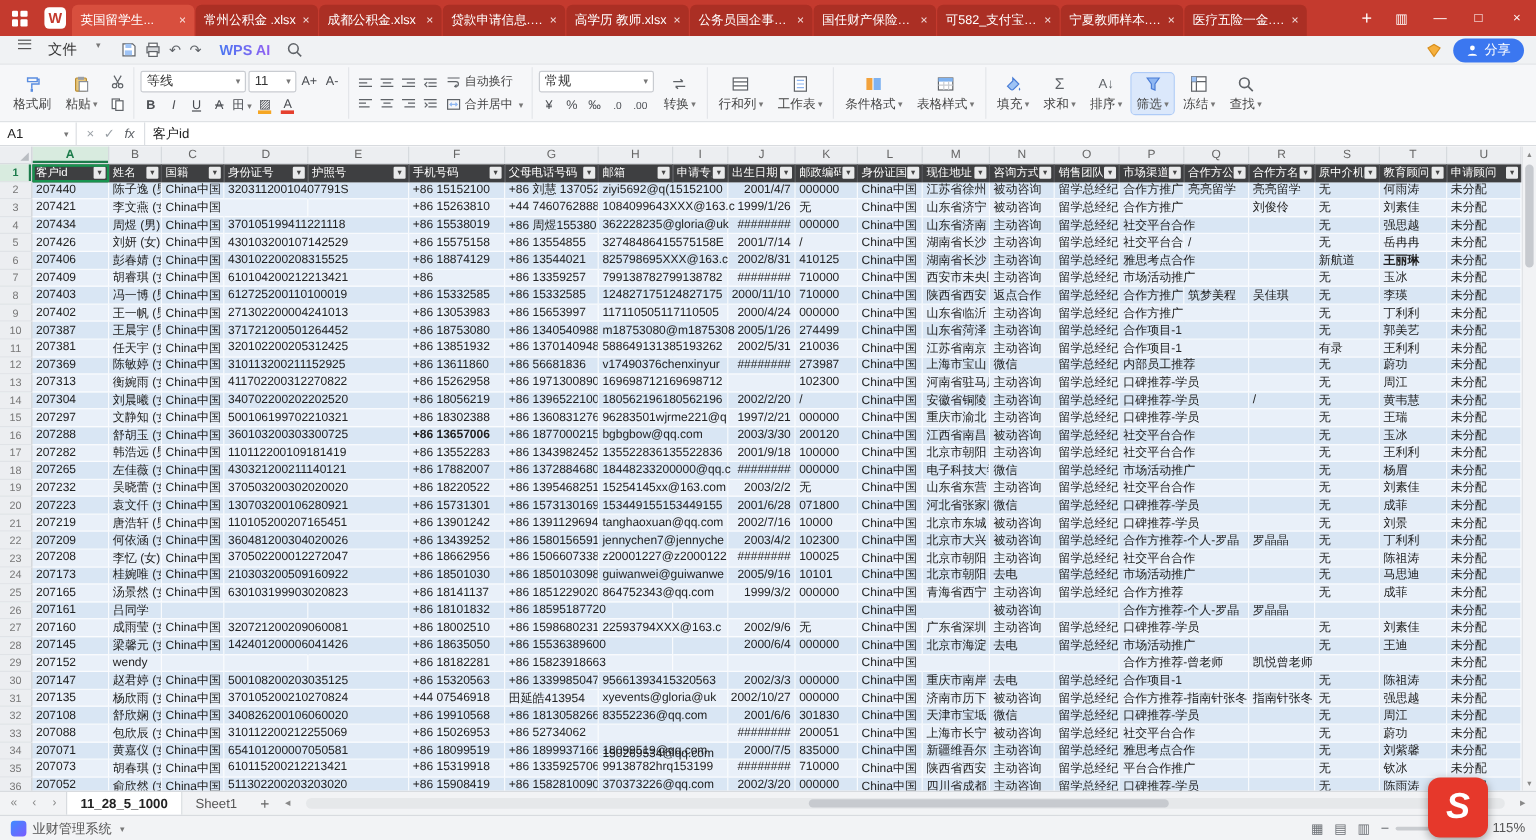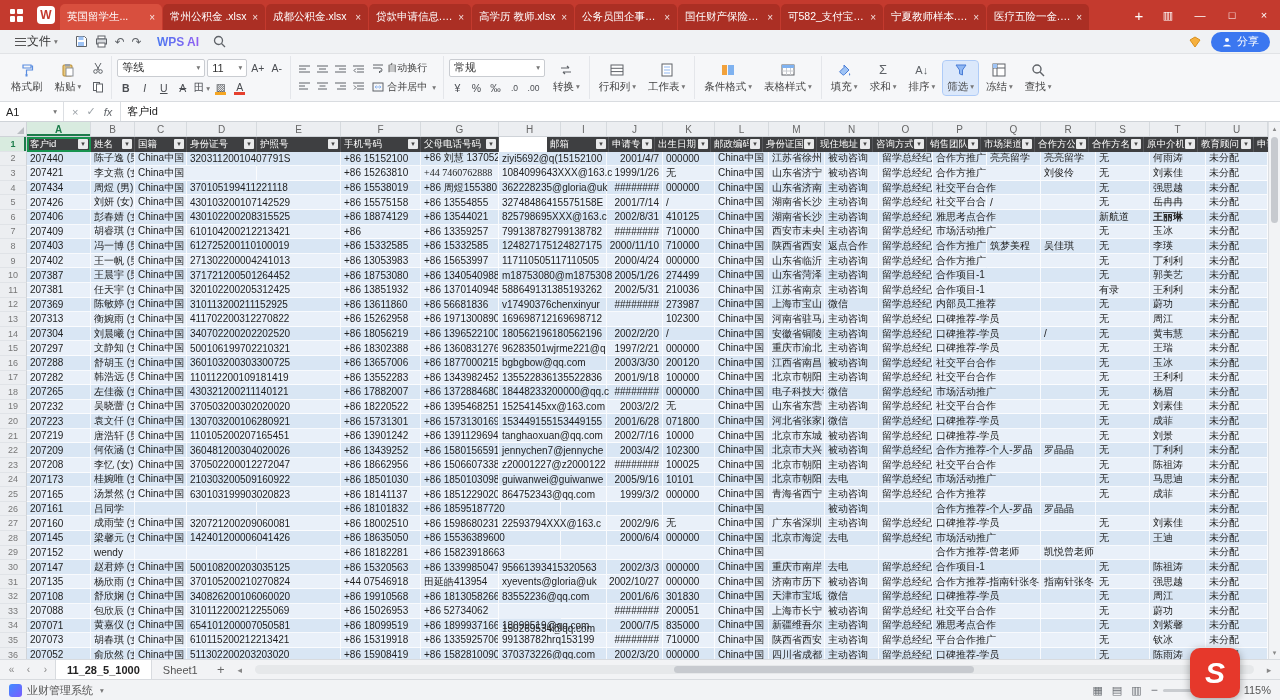--- a/index.html
+++ b/index.html
@@ -23,21 +23,21 @@
   .doc-tab { flex:0 1 102px; min-width:58px; display:flex; align-items:center; gap:4px; padding:0 7px; background:#ab2f24; font-size:10.5px; border-radius:5px 5px 0 0; margin-right:1px; cursor:default; }
   .doc-tab.active { background:#d84f3e; }
   .doc-tab .lbl { flex:1; overflow:hidden; text-overflow:ellipsis; white-space:nowrap; }
   .doc-tab .x { opacity:.85; font-size:10px; flex:none; }
   .newtab { width:26px; display:flex; align-items:center; justify-content:center; font-size:15px; }
   .win-ctrls { display:flex; flex:none; }
   .wbtn { width:32px; display:flex; align-items:center; justify-content:center; font-size:11px; }
 
   
   .menubar { height:24px; background:#f0f2f4; border-bottom:1px solid #e1e3e6; display:flex; align-items:center; font-size:12px; color:#333; padding:0 6px; gap:1px; flex:none; }
-  .file-btn { display:flex; align-items:center; gap:1px; padding:0 9px; }
+  .file-btn { display:flex; align-items:flex-start; gap:14px; padding:0 9px; }
   .hamb { width:11px; height:8px; border-top:1.5px solid #555; border-bottom:1.5px solid #555; position:relative; }
   .hamb:after { content:""; position:absolute; left:0; right:0; top:2.4px; border-top:1.5px solid #555; }
   .qicons { display:flex; align-items:center; gap:7px; padding:0 7px; color:#5f6368; }
   .qicons .qi { display:flex; align-items:center; font-size:12px; }
   .menu-item { padding:2px 9px; border-radius:3px; white-space:nowrap; }
   .menu-item.active { background:#dee2e7; font-weight:bold; }
   .menu-item.tool { background:#d7efe6; color:#0ea87e; }
   .wps-ai { font-weight:bold; padding:0 7px; background:linear-gradient(90deg,#3f7bf0,#9b5bf2); -webkit-background-clip:text; background-clip:text; color:transparent; }
   .msearch { padding:0 6px; }
   .mright { margin-left:auto; display:flex; align-items:center; gap:9px; padding-right:4px; }
@@ -601,21 +601,21 @@
             <span class="fltbox">▾</span>
           </div>
           <div class="hcell" style="width: 80px;">
             <span class="htxt">手机号码</span>
             <span class="fltbox">▾</span>
           </div>
           <div class="hcell" style="width: 78px;">
             <span class="htxt">父母电话号码</span>
             <span class="fltbox">▾</span>
           </div>
-          <div class="hcell" style="width: 62px; margin-left: 48px;">
+          <div class="hcell" style="width: 62px;">
             <span class="htxt">邮箱</span>
             <span class="fltbox">▾</span>
           </div>
           <div class="hcell" style="width: 46px;">
             <span class="htxt">申请专用</span>
             <span class="fltbox">▾</span>
           </div>
           <div class="hcell" style="width: 56px;">
             <span class="htxt">出生日期</span>
             <span class="fltbox">▾</span>
@@ -690,21 +690,21 @@
           <div class="dcell spill" style="width: 62px;">未分配</div>
         </div>
         <div class="sheet-row band1">
           <div class="gut">3</div>
           <div class="dcell clip" style="width: 64px;">207421</div>
           <div class="dcell clip" style="width: 44px;">李文燕 (女</div>
           <div class="dcell spill over" style="width: 52px;">China中国</div>
           <div class="dcell spill" style="width: 70px;"></div>
           <div class="dcell clip" style="width: 84px;"></div>
           <div class="dcell clip" style="width: 80px;">+86 15263810</div>
-          <div class="dcell clip" style="width: 78px; font-family: Liberation Serif, serif;">+44 7460762888</div>
+          <div class="dcell clip" style="width: 78px;">+44 7460762888</div>
           <div class="dcell spill over" style="width: 62px;">1084099643XXX@163.c</div>
           <div class="dcell clip" style="width: 46px;"></div>
           <div class="dcell clip ar" style="width: 56px;">1999/1/26</div>
           <div class="dcell clip" style="width: 52px;">无</div>
           <div class="dcell clip" style="width: 54px;">China中国</div>
           <div class="dcell clip" style="width: 56px;">山东省济宁</div>
           <div class="dcell clip" style="width: 54px;">被动咨询</div>
           <div class="dcell clip" style="width: 54px;">留学总经纪</div>
           <div class="dcell spill over" style="width: 54px;">合作方推广</div>
           <div class="dcell clip" style="width: 54px;"></div>
@@ -1001,21 +1001,21 @@
           <div class="dcell clip" style="width: 56px;">王瑞</div>
           <div class="dcell spill" style="width: 62px;">未分配</div>
         </div>
         <div class="sheet-row band0">
           <div class="gut">16</div>
           <div class="dcell clip" style="width: 64px;">207288</div>
           <div class="dcell clip" style="width: 44px;">舒胡玉 (女</div>
           <div class="dcell clip" style="width: 52px;">China中国</div>
           <div class="dcell spill over" style="width: 70px;">360103200303300725</div>
           <div class="dcell clip" style="width: 84px;"></div>
-          <div class="dcell clip" style="width: 80px;">+86 13657006</div>
+          <div class="dcell clip" style="width: 80px; font-weight: bold;">+86 13657006</div>
           <div class="dcell clip" style="width: 78px;">+86 18770002151</div>
           <div class="dcell spill over" style="width: 62px;">bgbgbow@qq.com</div>
           <div class="dcell clip" style="width: 46px;"></div>
           <div class="dcell clip ar" style="width: 56px;">2003/3/30</div>
           <div class="dcell clip" style="width: 52px;">200120</div>
           <div class="dcell clip" style="width: 54px;">China中国</div>
           <div class="dcell clip" style="width: 56px;">江西省南昌</div>
           <div class="dcell clip" style="width: 54px;">被动咨询</div>
           <div class="dcell clip" style="width: 54px;">留学总经纪</div>
           <div class="dcell spill over" style="width: 54px;">社交平台合作</div>

